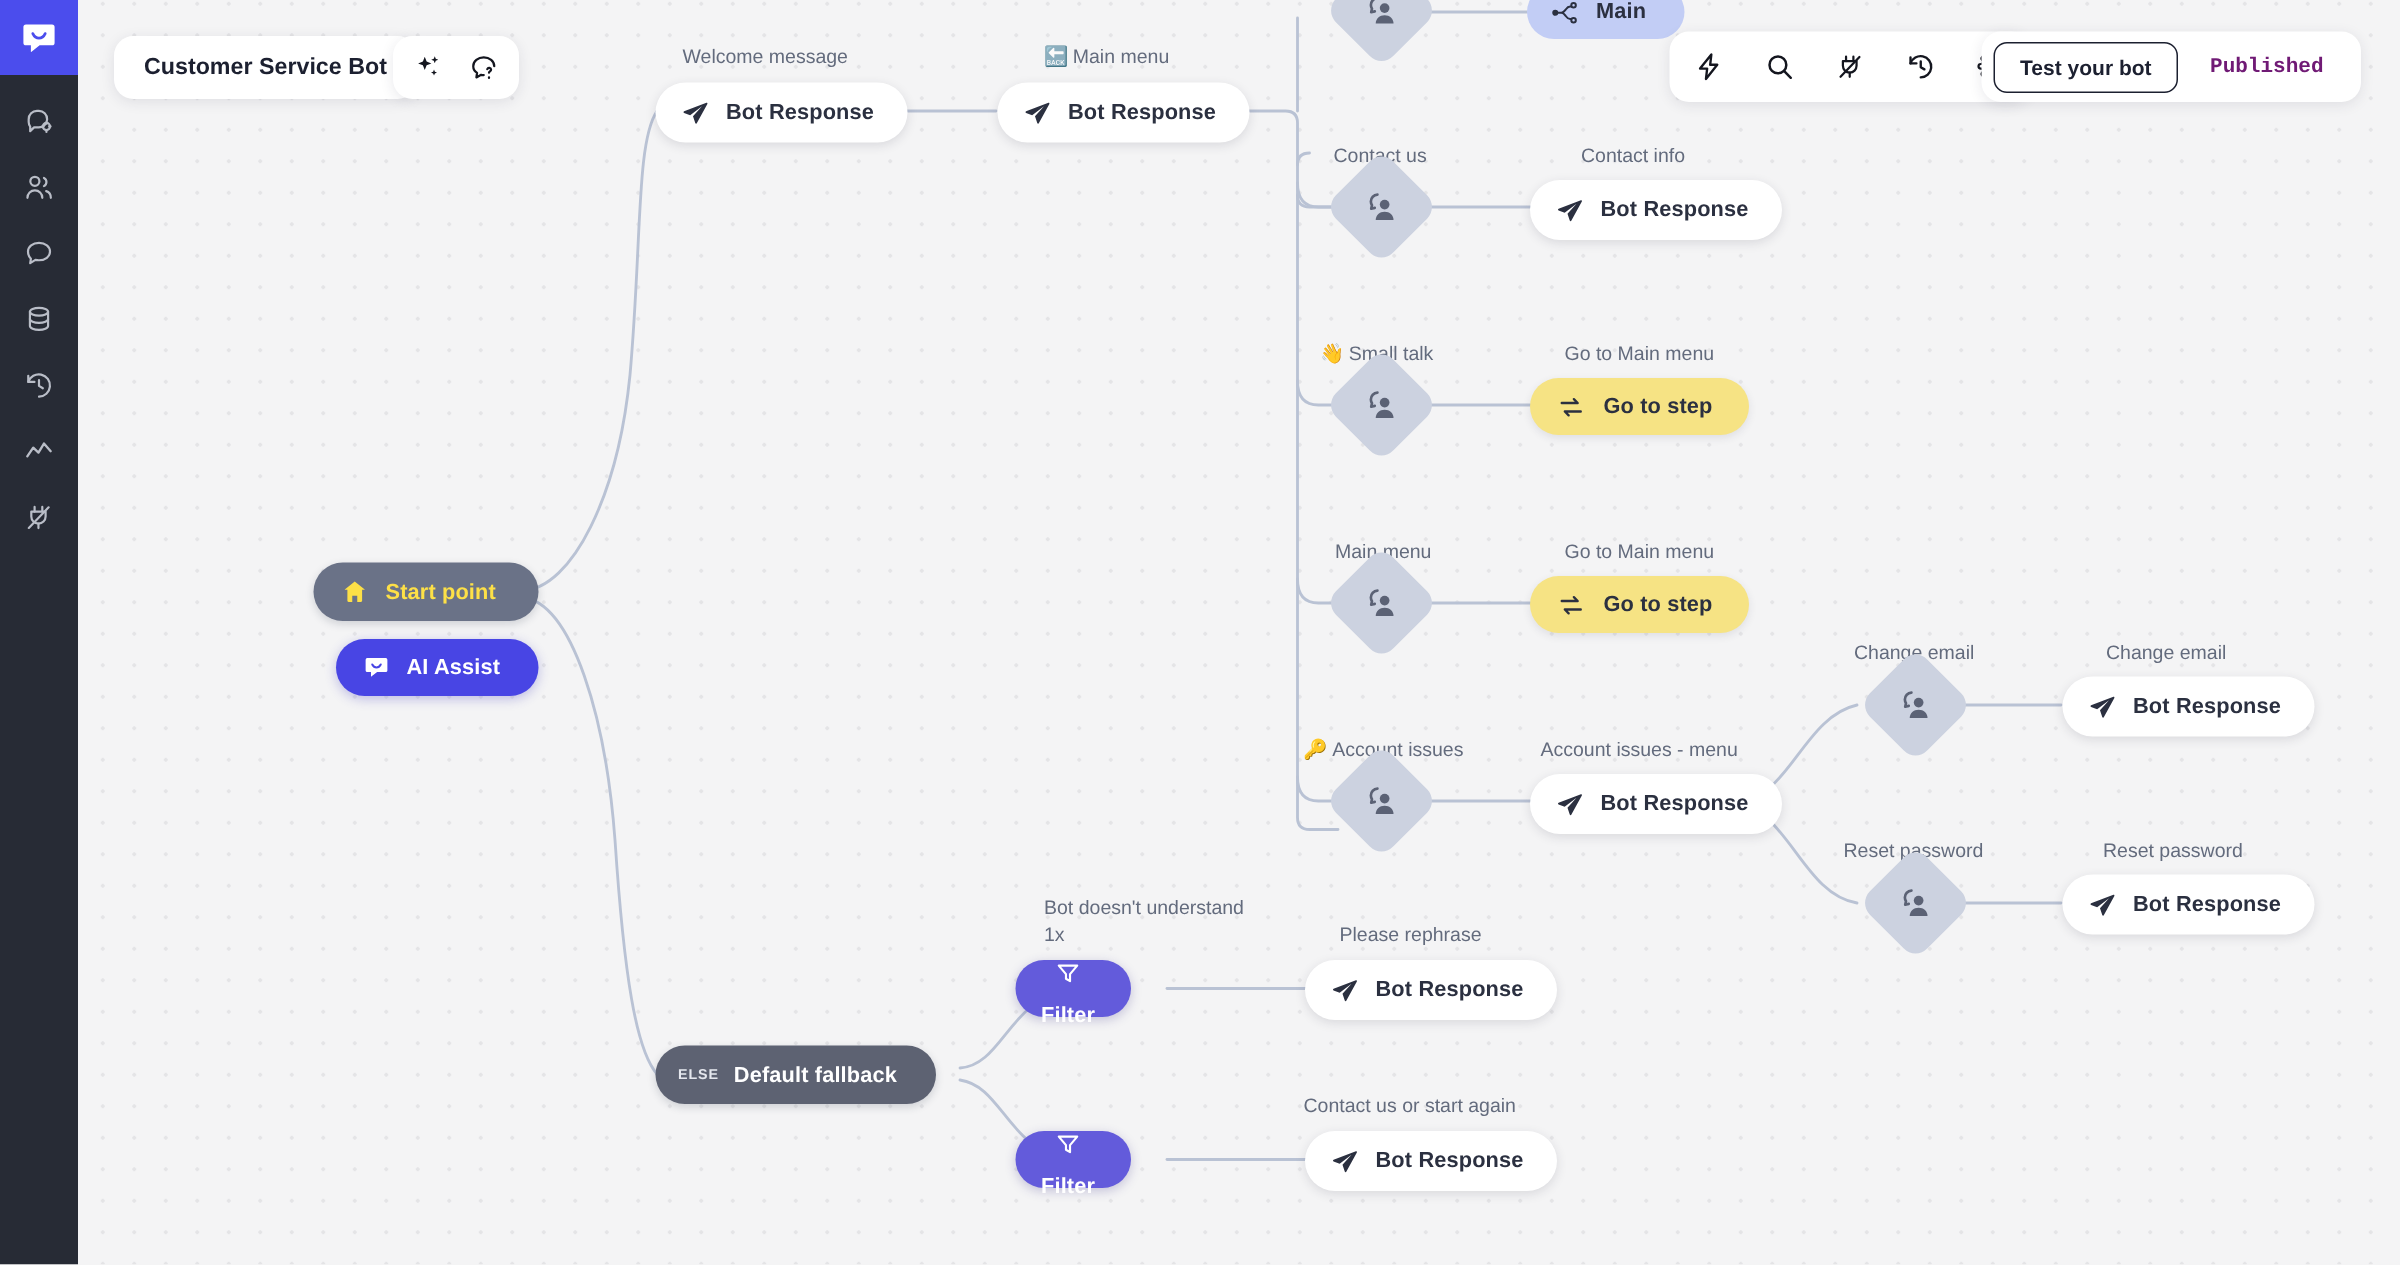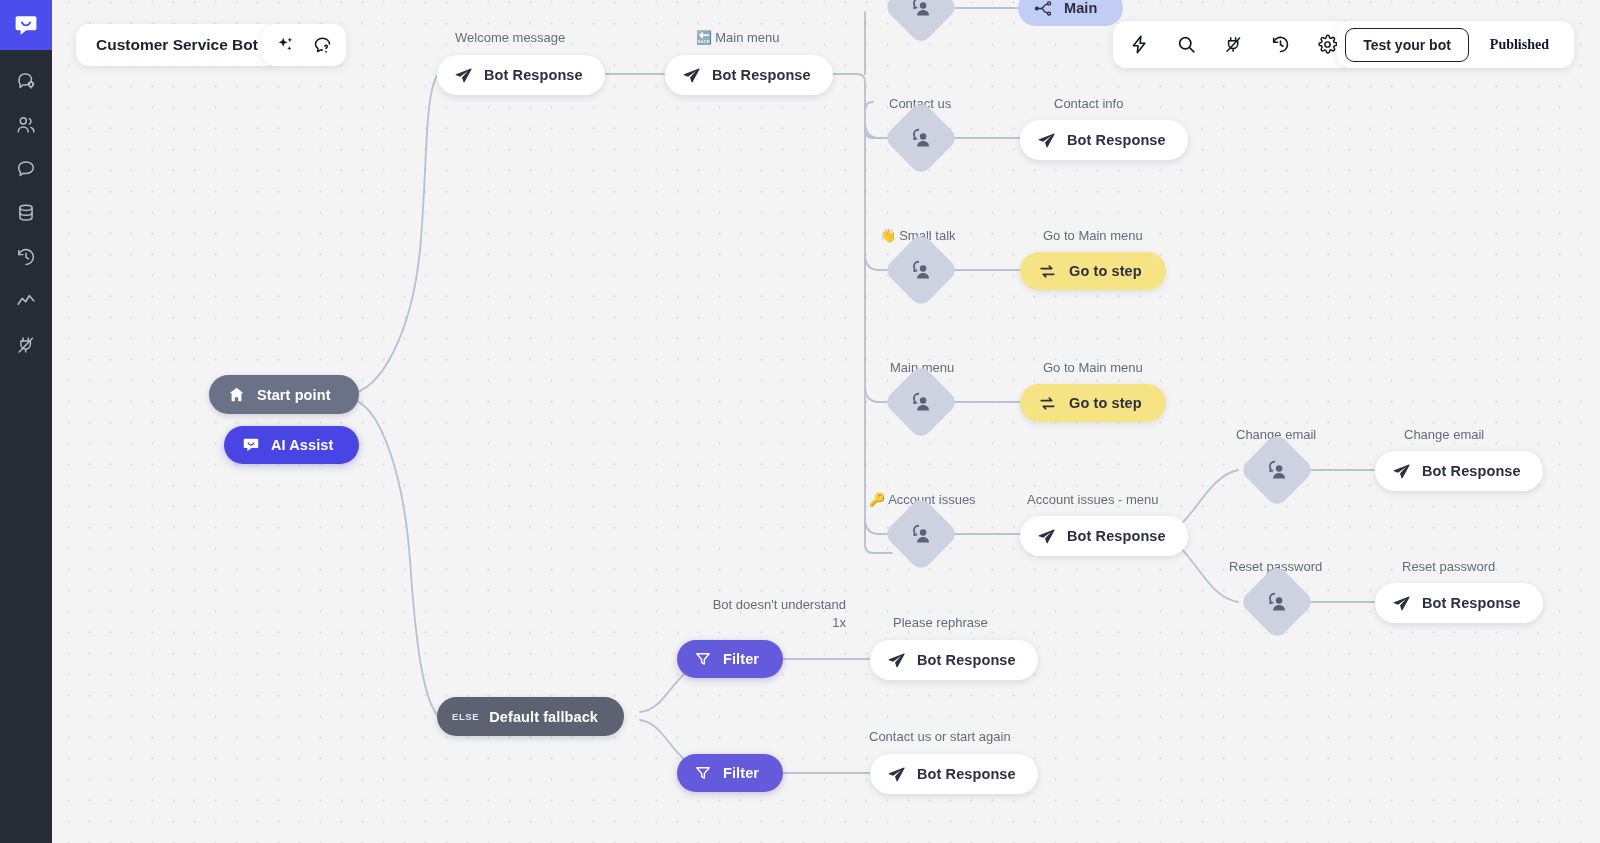--- a/index.html
+++ b/index.html
@@ -64,28 +64,29 @@
   }
   .n-goto {
     height: 38px; padding: 0 24px 0 18px; gap: 12px;
     background: #f6e384; color: #2b3040;
     box-shadow: 0 2px 6px rgba(35,42,64,.10);
   }
   .n-filter {
     height: 38px; padding: 0 24px 0 17px; gap: 11px;
     background: #635bdb; color: #ffffff;
     box-shadow: 0 2px 7px rgba(53,48,135,.26);
+    flex-direction: column;
   }
   .n-flow {
     height: 36px; padding: 0 26px 0 16px; gap: 11px;
     background: #c2cdf5; color: #2b3040;
   }
   .n-start {
     height: 39px; padding: 0 28px 0 18px; gap: 11px;
-    background: #6a7287; color: #ffffff;
+    background: #6a7287; color: #fde047;
     box-shadow: 0 2px 6px rgba(35,42,64,.18);
   }
   .n-ai {
     height: 38px; padding: 0 26px 0 17px; gap: 10px;
     background: #4845e4; color: #ffffff;
     box-shadow: 0 2px 8px rgba(58,55,190,.30);
   }
   .n-fallback {
     height: 39px; padding: 0 26px 0 15px; gap: 10px;
     background: #5d6272; color: #ffffff;
@@ -101,21 +102,21 @@
     display: flex; align-items: center; justify-content: center;
     z-index: 10; cursor: pointer;
   }
   .n-diamond .inner { transform: rotate(-45deg); display: flex; color: #5b6275; }
 
   
   .slabel {
     position: absolute;
     font-size: 13px; color: #636b7d; font-weight: 400;
     white-space: nowrap; z-index: 9;
-    text-align: right; line-height: 18px;
+    text-align: left; line-height: 18px;
   }
   .slabel.two { white-space: normal; width: 150px; }
   .slabel .emo { margin-right: 3px; }
 
   
   .chip {
     position: absolute; background: #ffffff; border-radius: 13px;
     box-shadow: 0 2px 9px rgba(35,42,64,.10);
     display: flex; align-items: center; z-index: 50;
   }
@@ -139,23 +140,23 @@
   .btn-test {
     height: 33px; padding: 16px 17px; border-radius: 9px;
     border: 1.6px solid #1c2030; background: #ffffff;
     font-size: 14px; font-weight: 600; color: #1c2030;
     display: flex; align-items: center; cursor: pointer;
     font-family: "Liberation Sans", sans-serif;
   }
   .btn-pub {
     height: 33px; padding: 0 17px; border-radius: 9px;
     border: none; background: transparent;
-    font-size: 14px; font-weight: 600; color: #0f172a;
+    font-size: 14px; font-weight: 600; color: #701a75;
     display: flex; align-items: center; cursor: pointer;
-    font-family: Liberation Serif, serif;
+    font-family: Liberation Mono, monospace;
   }
 </style>
 </head>
 <body>
 
 <div id="app">
 
   <nav class="sidebar">
     <div class="logo-tile">
       <svg width="26" height="26" viewBox="0 0 24 24" fill="none">

